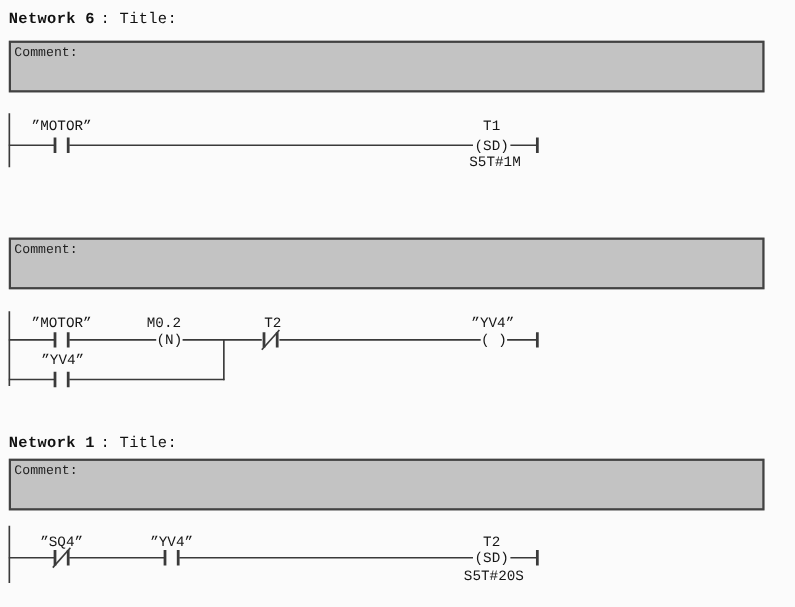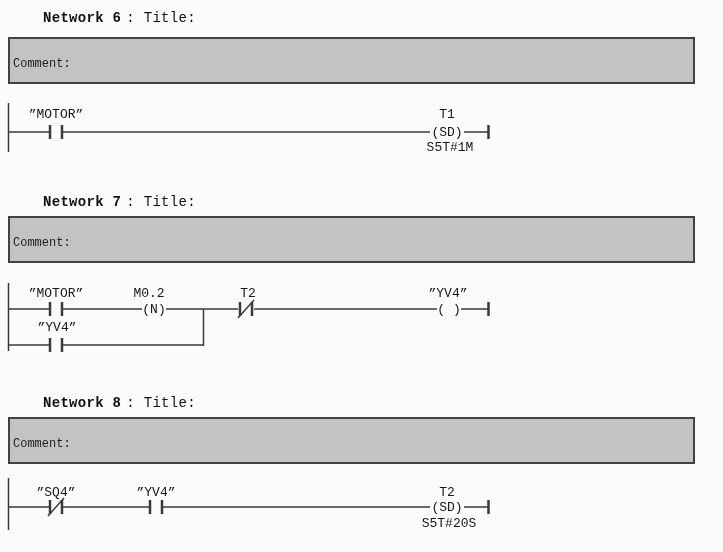--- a/index.html
+++ b/index.html
@@ -5,26 +5,26 @@
   html,body{margin:0;padding:0;background:#fbfbfb;}
   .page{
     position:relative;width:723px;height:552px;background:#fbfbfb;
     font-family:"Liberation Mono","DejaVu Sans Mono",monospace;
     color:#161616;overflow:hidden;
   }
   .net-header{
     position:absolute;left:8px;font-size:14px;letter-spacing:0.3px;
     white-space:nowrap;color:#111;
   }
-  .net-name{font-weight:bold;margin-left:35px;}
+  .net-name{font-weight:bold;}
   .net-title{margin-left:5px;text-align:right;}
   .comment-box{
     position:absolute;left:8px;width:687px;height:47px;box-sizing:border-box;
     background:#c3c3c3;border:2px solid #424242;
-    font-size:12px;padding:18px 0 0 3px;color:#222;
+    font-size:12px;padding:2px 0 0 3px;color:#222;
   }
   svg{position:absolute;left:0;display:block;}
   svg text{
     font-family:"Liberation Mono","DejaVu Sans Mono",monospace;
     font-size:13px;fill:#161616;
   }
   line{stroke:#3a3a3a;}
   .wire{stroke-width:1.5;}
   .bar{stroke-width:2.5;}
 </style>
@@ -51,23 +51,20 @@
     <line class="wire" x1="63" y1="37" x2="430" y2="37"></line>
     <g>
       <text x="447" y="23" text-anchor="middle">T1</text>
       <text x="447" y="41" text-anchor="middle">(SD)</text>
       <text x="450" y="56" text-anchor="middle">S5T#1M</text>
     </g>
     <line class="wire" x1="464" y1="37" x2="488" y2="37"></line>
     <line class="bar" x1="488.5" y1="30" x2="488.5" y2="44"></line>
   </svg>
 
-  <div class="net-header" style="top:194px">
-    <span class="net-name">Network 7</span><span class="net-title">: Title:</span>
-  </div>
   <div class="comment-box" style="top:216px">
     <span>Comment:</span>
   </div>
 
   <svg style="top:278px" width="723" height="90" viewBox="0 0 723 90">
     <line class="wire" x1="8.5" y1="5" x2="8.5" y2="73"></line>
 
     <line class="wire" x1="8" y1="31" x2="50" y2="31"></line>
     <g>
       <text x="56" y="19" text-anchor="middle">”MOTOR”</text>
@@ -98,21 +95,21 @@
     <line class="wire" x1="8" y1="67" x2="50" y2="67"></line>
     <g>
       <text x="57" y="53" text-anchor="middle">”YV4”</text>
       <line class="bar" x1="50" y1="60" x2="50" y2="74"></line>
       <line class="bar" x1="62" y1="60" x2="62" y2="74"></line>
     </g>
     <line class="wire" x1="63" y1="67" x2="204" y2="67"></line>
   </svg>
 
   <div class="net-header" style="top:395px">
-    <span class="net-name">Network 8</span><span class="net-title">: Title:</span>
+    <span class="net-name">Network 1</span><span class="net-title">: Title:</span>
   </div>
   <div class="comment-box" style="top:417px">
     <span>Comment:</span>
   </div>
 
   <svg style="top:472px" width="723" height="70" viewBox="0 0 723 70">
     <line class="wire" x1="8.5" y1="6" x2="8.5" y2="58"></line>
     <line class="wire" x1="8" y1="35" x2="50" y2="35"></line>
     <g>
       <text x="56" y="24" text-anchor="middle">”SQ4”</text>

